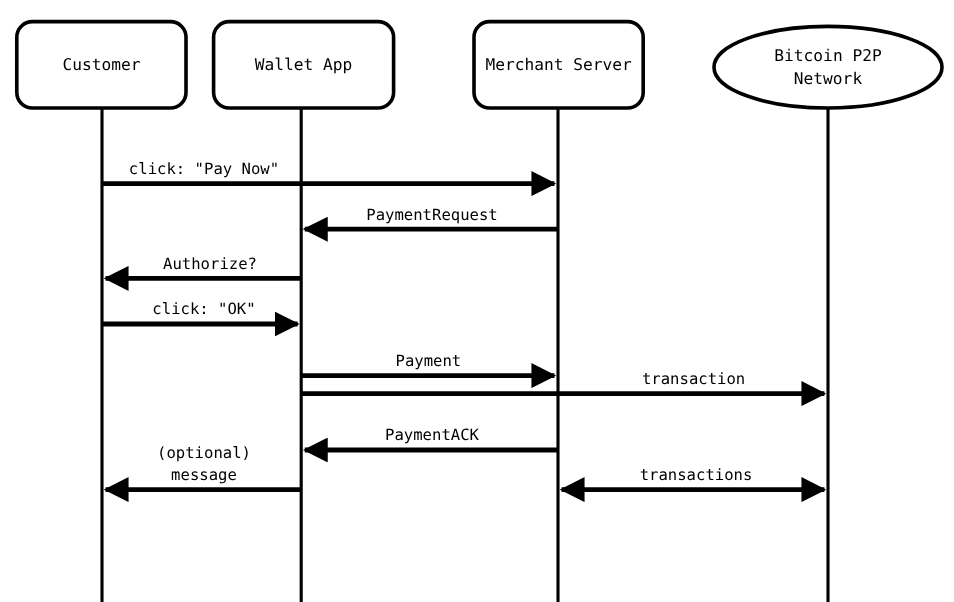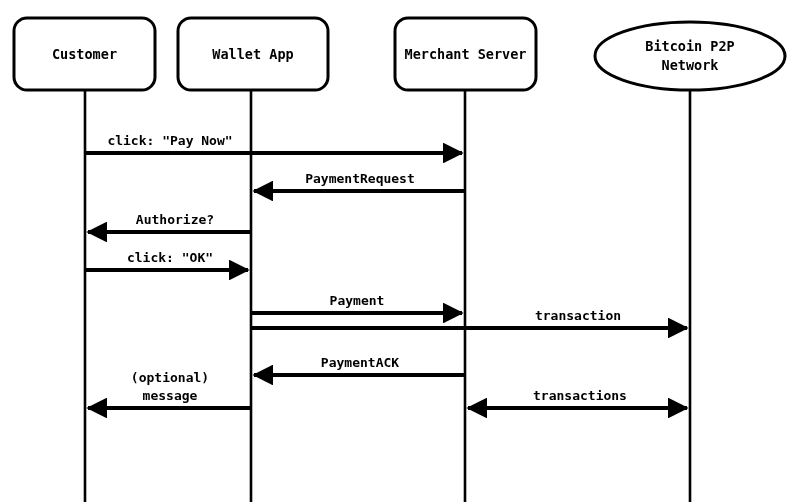--- a/index.html
+++ b/index.html
@@ -8,21 +8,20 @@
     padding: 0;
     background: #ffffff;
   }
   #diagram-root {
     position: relative;
     width: 795px;
     height: 502px;
     background: #ffffff;
     overflow: hidden;
     font-family: "DejaVu Sans Mono", "Liberation Mono", monospace;
-    font-weight: bold;
   }
   svg#sequence-svg {
     display: block;
     width: 795px;
     height: 502px;
   }
   .node-shape {
     fill: #ffffff;
     stroke: #000000;
     stroke-width: 3;

